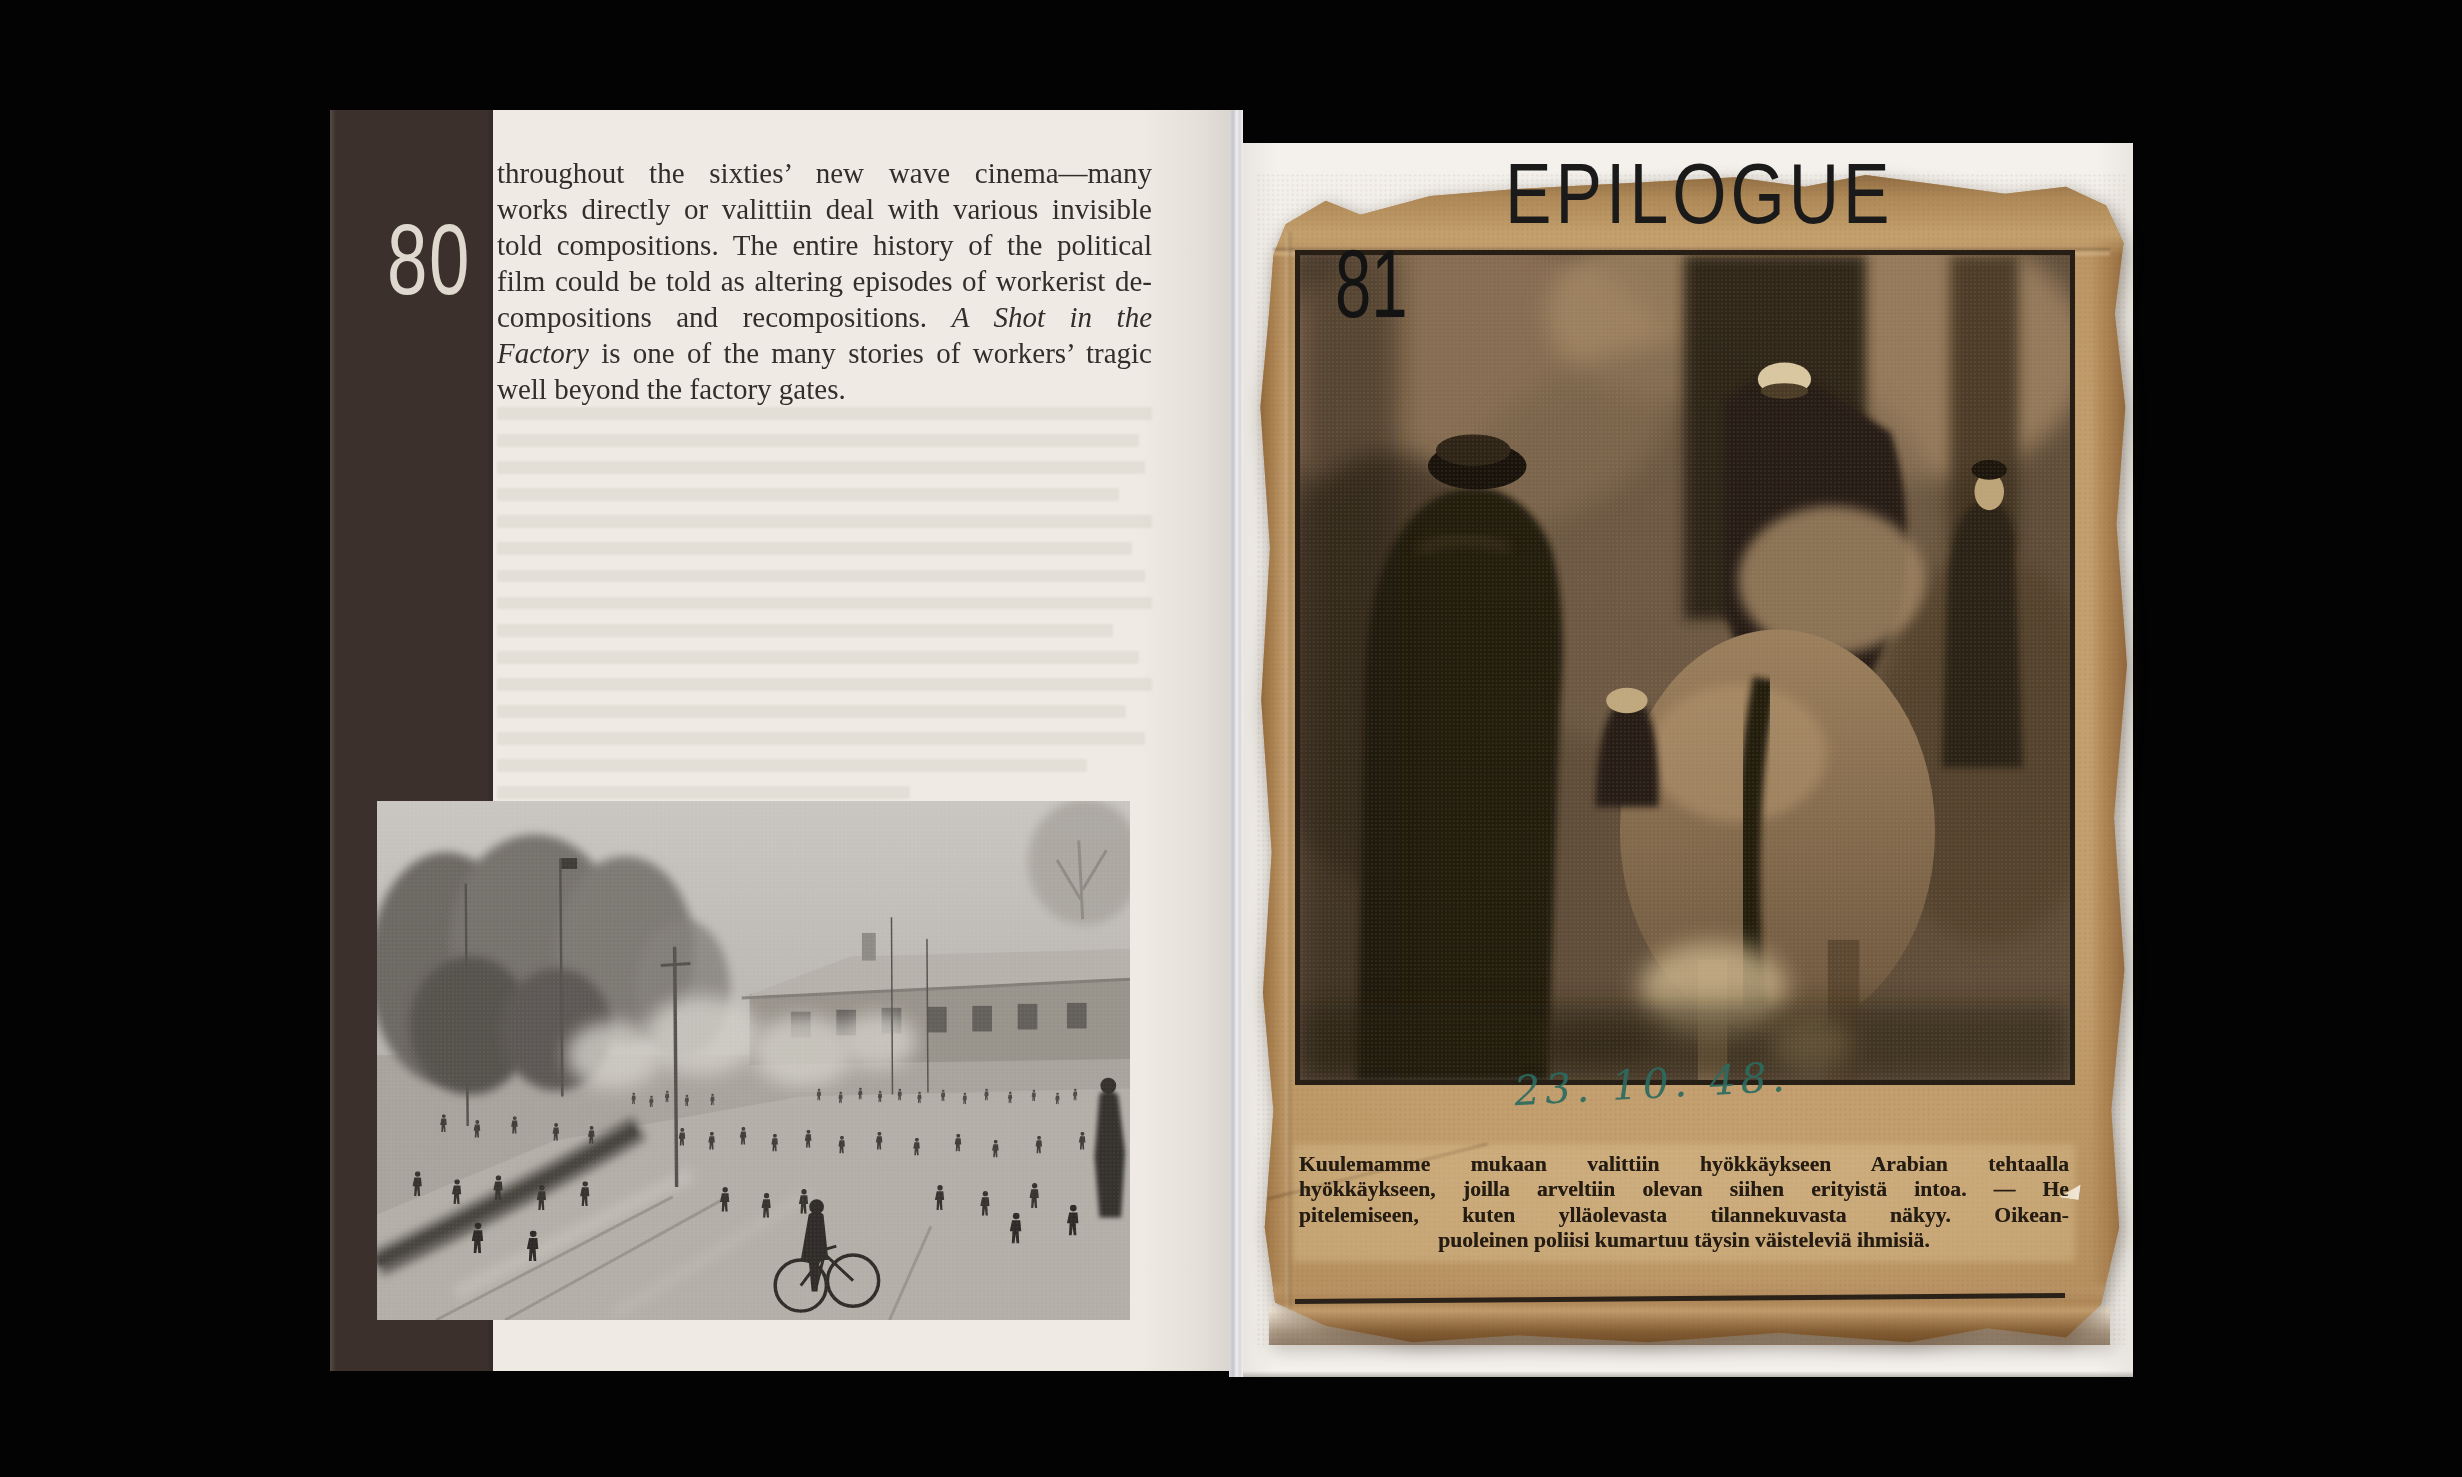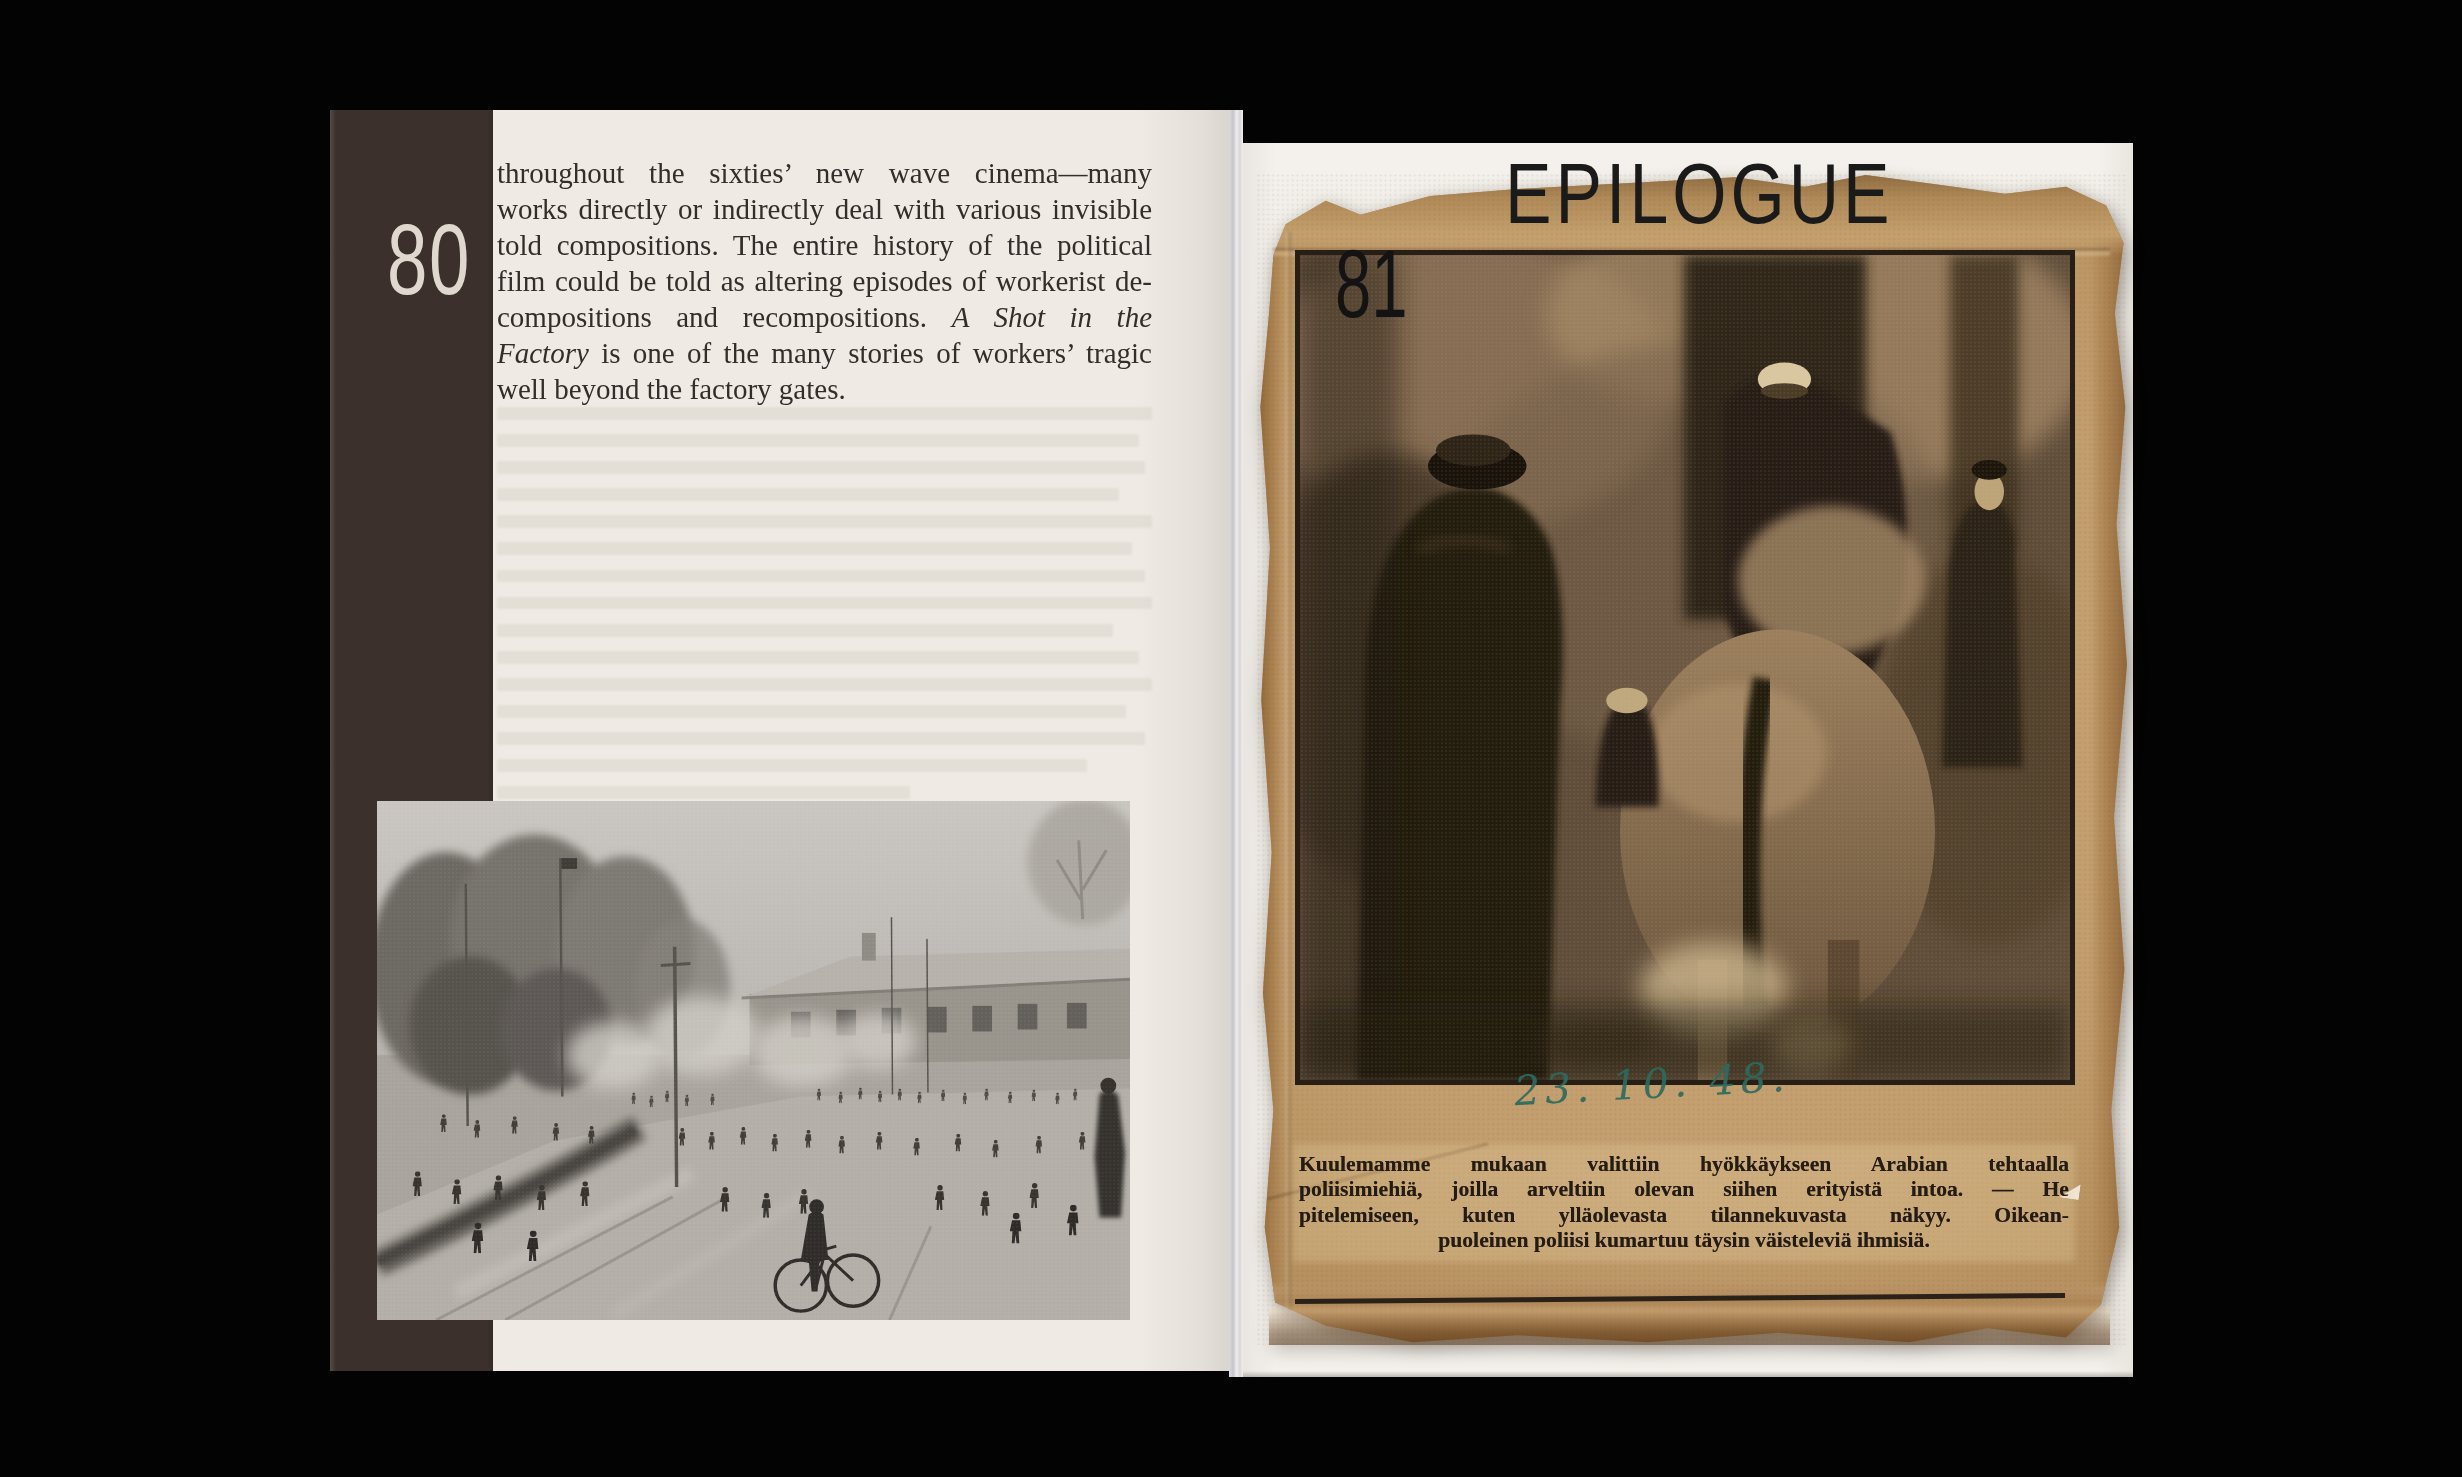--- a/index.html
+++ b/index.html
@@ -93,21 +93,21 @@
 <body>
 
 <div class="stage">
 
   <div class="left-page">
     <div class="brown-band"></div>
     <div class="brown-bottom"></div>
     <div class="pagenum-80">80</div>
     <div class="body-text" id="body-text">
         <div class="bline"><span>throughout the sixties’ new wave cinema—many</span></div>
-        <div class="bline"><span>works directly or indirectly deal with various invisible</span></div>
+        <div class="bline"><span>works directly or valittiin deal with various invisible</span></div>
         <div class="bline"><span>told compositions. The entire history of the political</span></div>
         <div class="bline"><span>film could be told as altering episodes of workerist de-</span></div>
         <div class="bline"><span>compositions and recompositions. </span><span class="it">A Shot in the</span></div>
         <div class="bline"><span class="it">Factory</span><span> is one of the many stories of workers’ tragic</span></div>
         <div class="bline last"><span>well beyond the factory gates.</span></div>
       </div>
     <div class="ghost" id="ghost">
         <div class="gline" style="width: 100%;"></div>
         <div class="gline" style="width: 98%;"></div>
         <div class="gline" style="width: 99%;"></div>
@@ -348,21 +348,21 @@
           <rect x="0" y="0" width="100" height="837" fill="#1b140b" opacity=".45" filter="url(#c12)"></rect>
           <rect x="0" y="760" width="782" height="77" fill="#241b10" opacity=".5" filter="url(#c12)"></rect>
         </svg>
         <div class="dots-sepia"></div>
       </div>
 
       <div class="pagenum-81">81</div>
       <div class="hand-date">23. 10. 48.</div>
       <div class="caption" id="caption">
           <div class="cline">Kuulemamme mukaan valittiin hyökkäykseen Arabian tehtaalla</div>
-          <div class="cline">poliisimiehiä, joilla arveltiin olevan siihen erityistä intoa. — He</div>
+          <div class="cline">hyökkäykseen, joilla arveltiin olevan siihen erityistä intoa. — He</div>
           <div class="cline">pitelemiseen, kuten ylläolevasta tilannekuvasta näkyy. Oikean-</div>
           <div class="cline last">puoleinen poliisi kumartuu täysin väisteleviä ihmisiä.</div>
         </div>
       <div class="bottom-rule"></div>
     </div>
 
     <div class="epilogue">EPILOGUE</div>
     <div class="tiny-mark"></div>
     <div class="rp-bottom-edge"></div>
   </div>

